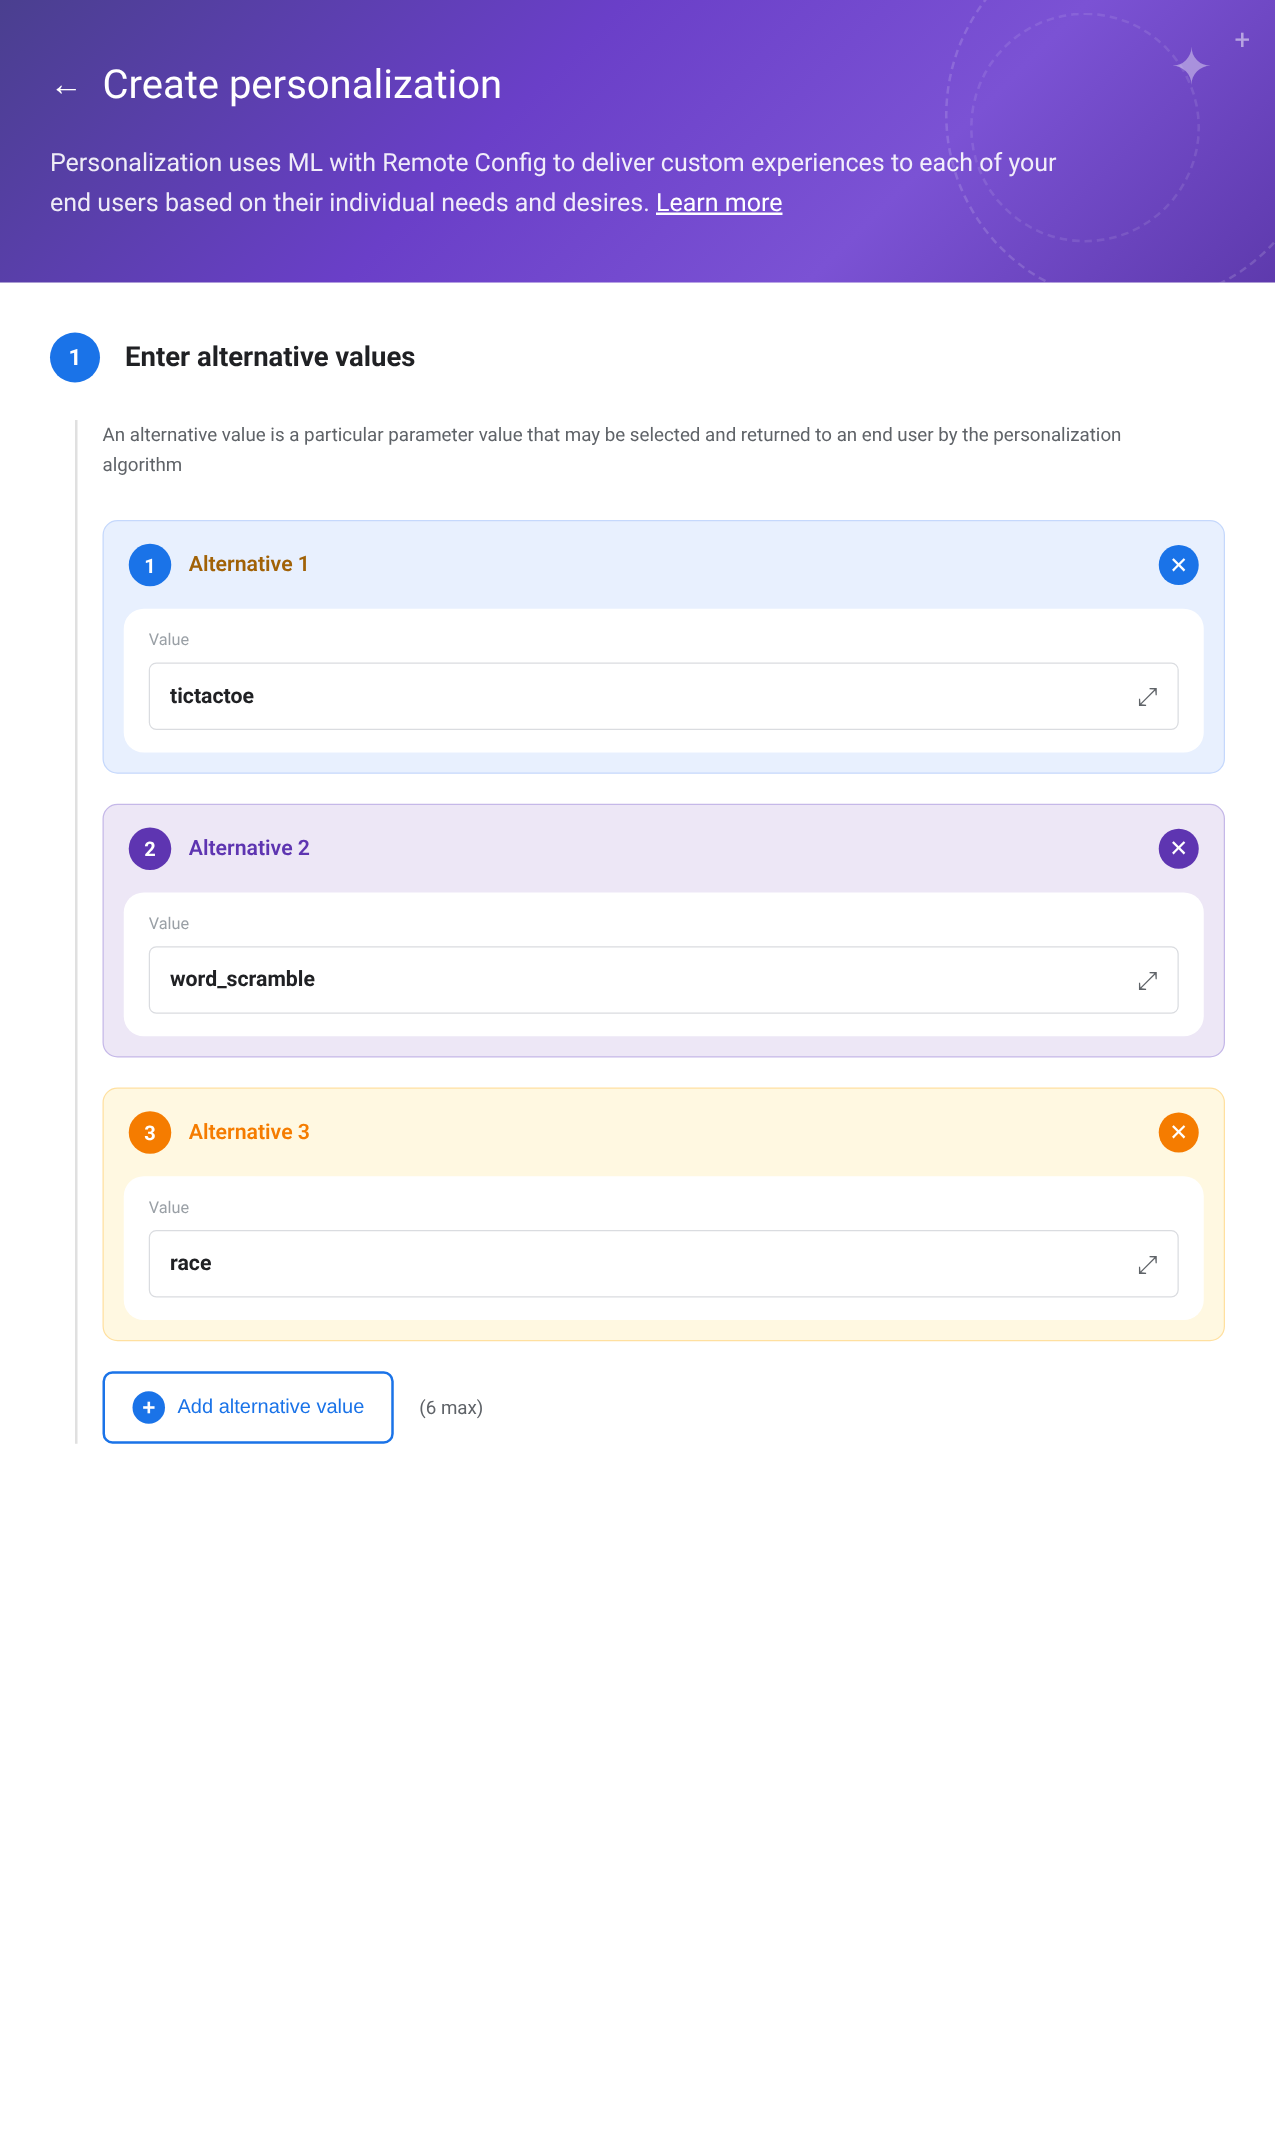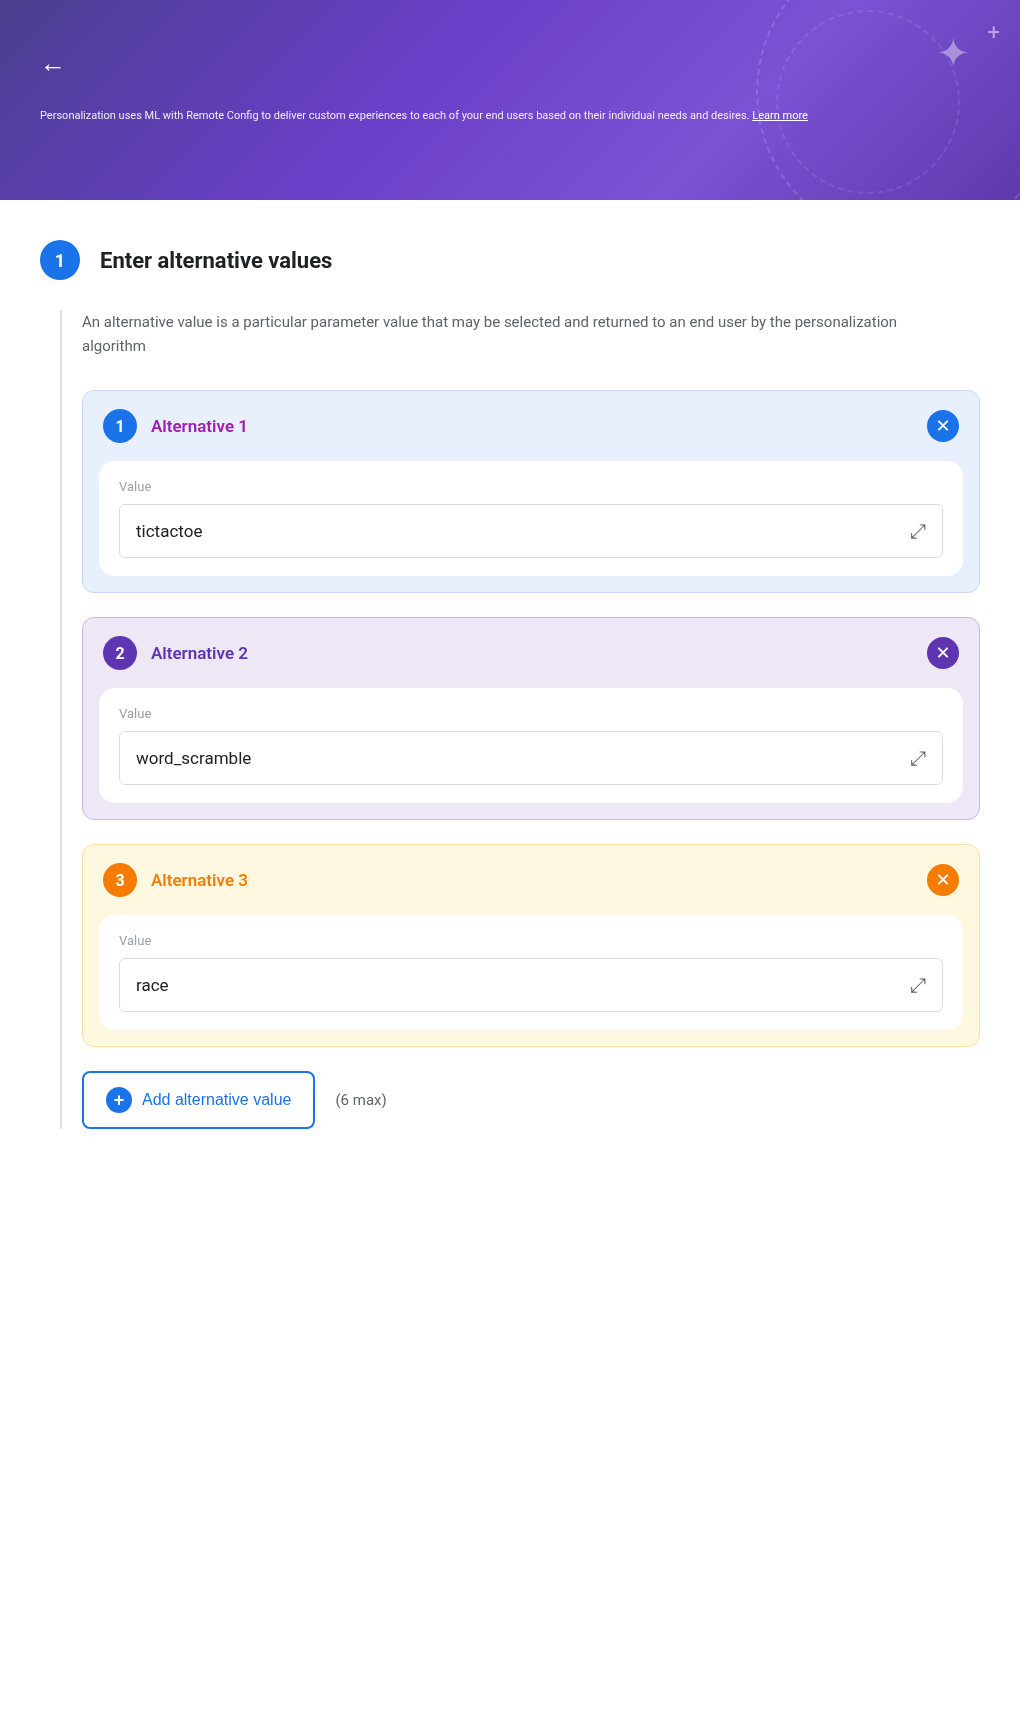--- a/index.html
+++ b/index.html
@@ -46,21 +46,21 @@
       font-size: 26px;
       cursor: pointer;
     }
     .header-title {
       color: white;
       font-size: 32px;
       font-weight: 400;
     }
     .header-desc {
       color: rgba(255,255,255,0.9);
-      font-size: 11px;
+      font-size: 20px;
       line-height: 1.6;
       max-width: 820px;
       margin-top: 28px;
     }
     .header-link {
       color: white;
       text-decoration: underline;
       cursor: pointer;
     }
     .star-icon {
@@ -155,21 +155,21 @@
       width: 34px; height: 34px;
       border-radius: 50%;
       display: flex; align-items: center; justify-content: center;
       font-weight: 700; font-size: 16px;
       flex-shrink: 0;
     }
     .alt-num-blue { background: #1a73e8; color: white; }
     .alt-num-purple { background: #5e35b1; color: white; }
     .alt-num-orange { background: #f57c00; color: white; }
 
-    .alt-label-blue { color: #a21caf; font-weight: 600; font-size: 17px; }
+    .alt-label-blue { color: #a16207; font-weight: 600; font-size: 17px; }
     .alt-label-purple { color: #5e35b1; font-weight: 600; font-size: 17px; }
     .alt-label-orange { color: #f57c00; font-weight: 600; font-size: 17px; }
 
     .close-btn {
       width: 32px; height: 32px;
       border-radius: 50%;
       border: none;
       display: flex; align-items: center; justify-content: center;
       cursor: pointer;
       font-size: 18px;
@@ -194,20 +194,21 @@
       display: flex;
       align-items: center;
       justify-content: space-between;
       border: 1px solid #dadce0;
       border-radius: 6px;
       padding: 14px 16px;
     }
     .value-text {
       font-size: 17px;
       color: #202124;
+      font-weight: bold;
     }
     .expand-icon {
       color: #5f6368;
       font-size: 20px;
       cursor: pointer;
     }
 
     
     .add-btn-row {
       display: flex;
@@ -257,20 +258,21 @@
     }
   </style>
 </head>
 <body>
 
 <div class="header">
   <div class="star-icon">✦</div>
   <div class="star-icon-sm">+</div>
   <div class="header-back">
     <span class="header-back-arrow">←</span>
+    <span class="header-title">Create personalization</span>
   </div>
   <p class="header-desc">
     <span>Personalization uses ML with Remote Config to deliver custom experiences to each of your end users based on their individual needs and desires.</span>
     <a class="header-link">Learn more</a>
   </p>
 </div>
 
 <div class="main">
 
   <div class="step-header">

